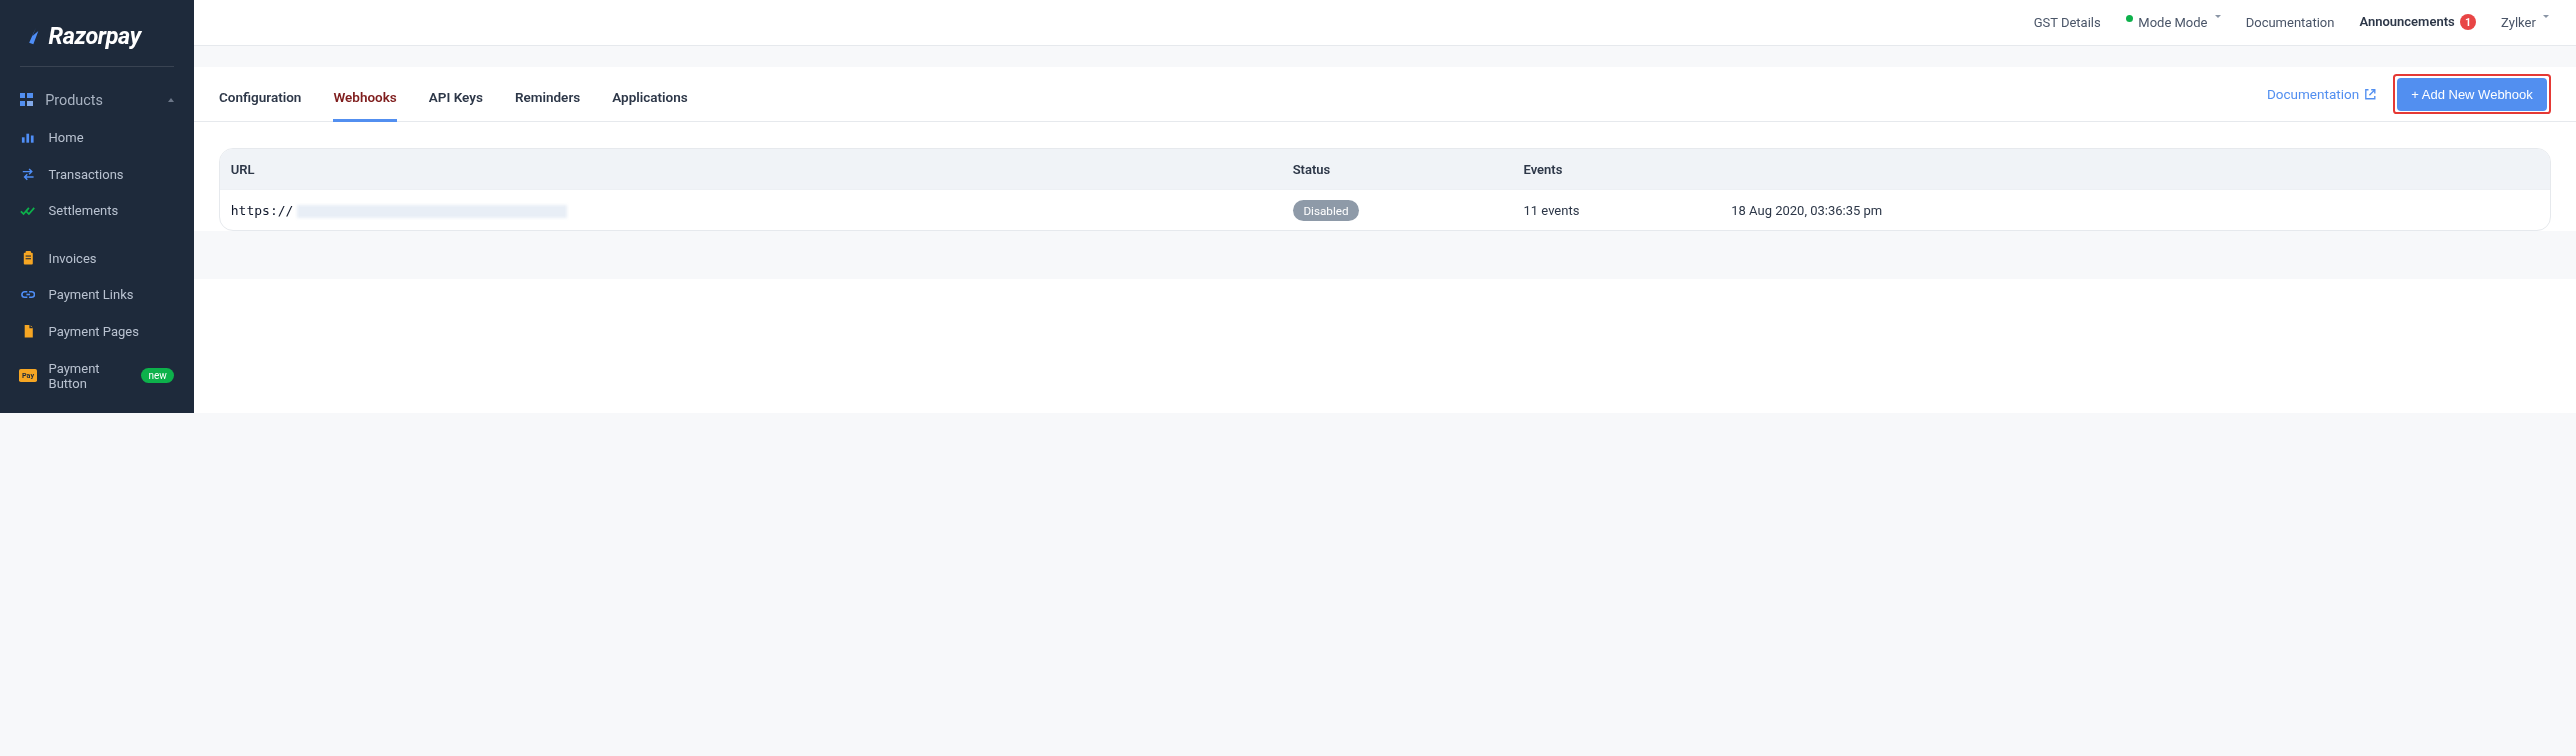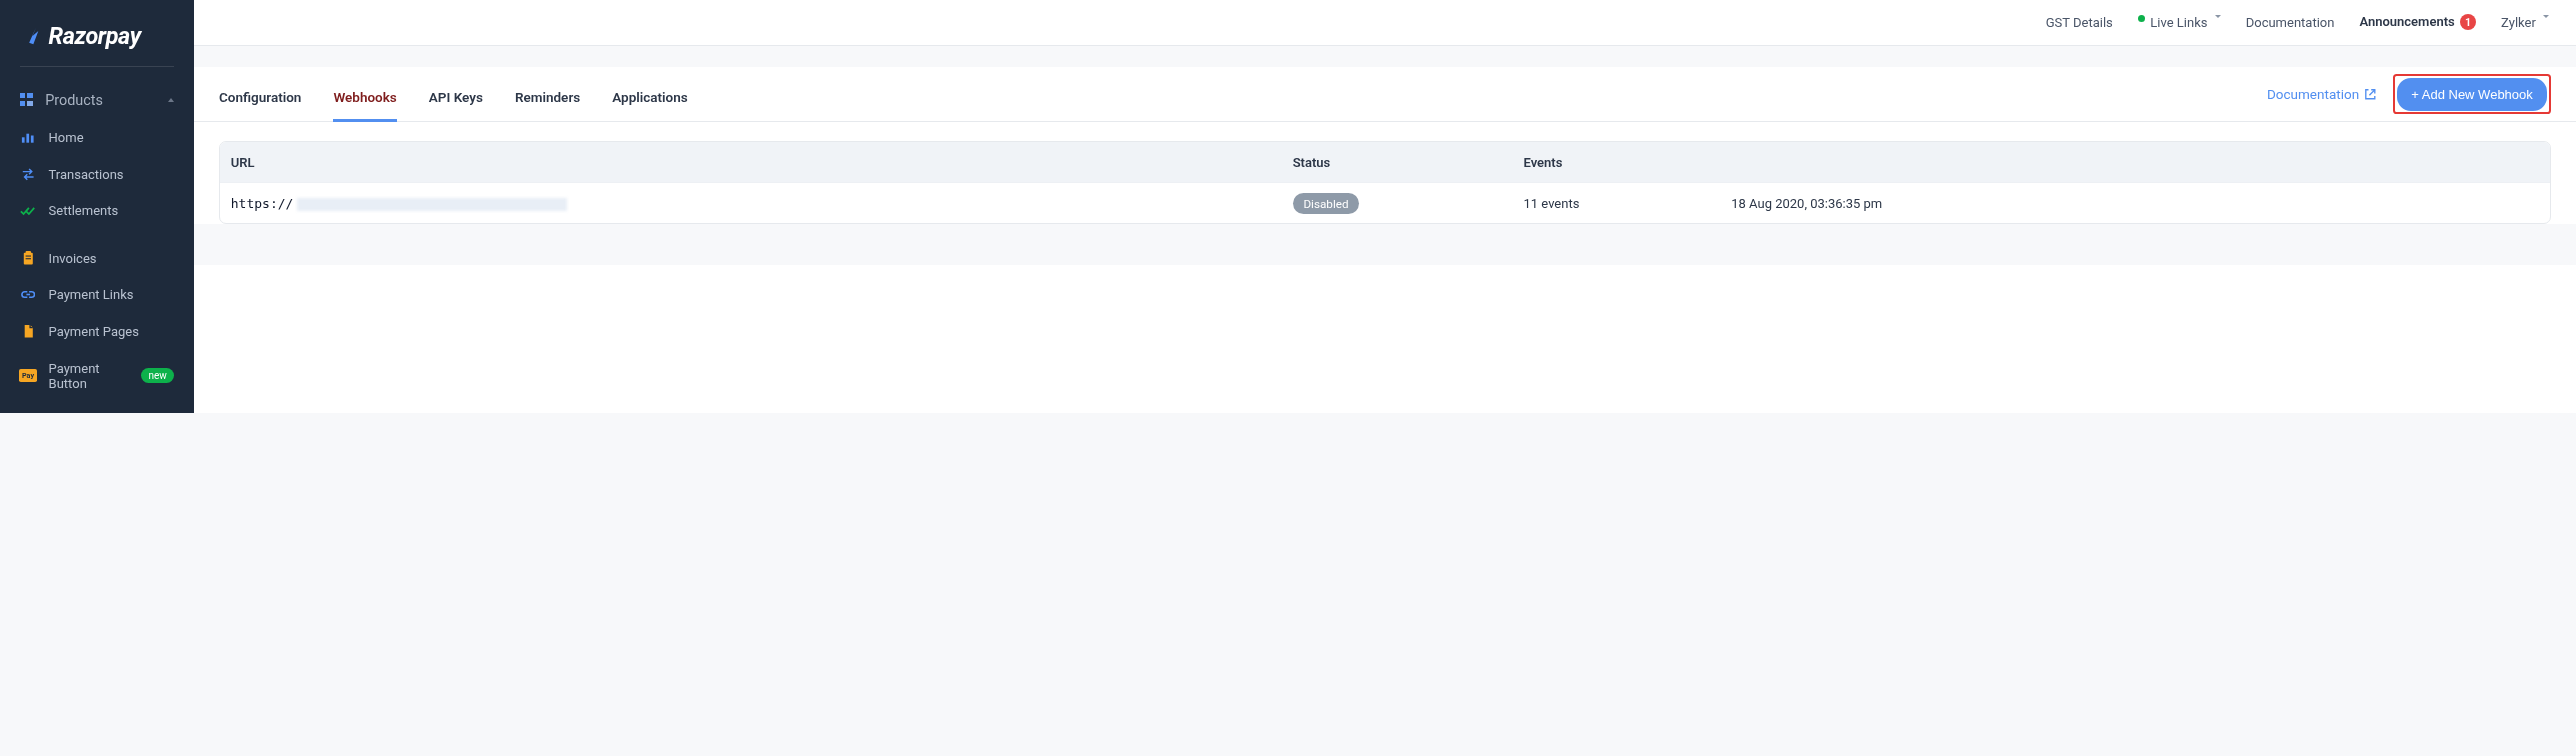--- a/index.html
+++ b/index.html
@@ -41,23 +41,23 @@
 .tabs-row { display:flex; align-items:center; padding: 0 25px; border-bottom:0.9px solid #e6e9ed; }
 .tabs { display:flex; gap:32px; }
 .tab { padding: 21.6px 0 16px; font-size:13.5px; font-weight:600; color:#2d3748; cursor:pointer; position:relative; }
 .tab.active { color:#7f1d1d; }
 .tab.active::after { content:""; position:absolute; left:0; right:0; bottom:-0.9px; height:2.7px; background:#528ff0; }
 .tabs-spacer { flex:1; }
 .doc-link { color:#528ff0; font-size:13.5px; display:flex; align-items:center; gap:5.4px; cursor:pointer; margin-right:16px; }
 .doc-link svg { width:12.6px; height:12.6px; }
 
 .btn-primary-highlight { border:2.7px solid #e53935; border-radius:3.6px; padding:1.8px; }
-.btn-primary { background:#528ff0; color:#fff; border:none; padding:9px 14.4px; font-size:13px; border-radius:14px; cursor:pointer; }
-
-.table-card { margin: 19px 25px; border:0.9px solid #e6e9ed; border-radius:7px; overflow:hidden; }
+.btn-primary { background:#528ff0; color:#fff; border:none; padding:9px 14.4px; font-size:13px; border-radius:4px; cursor:pointer; }
+
+.table-card { margin: 26px 25px; border:0.9px solid #e6e9ed; border-radius:14px; overflow:hidden; }
 .thead { display:flex; background:#f0f3f7; padding:12.6px 10.8px; font-size:13px; font-weight:600; color:#2d3748; }
 .trow { display:flex; padding:12.6px 10.8px; font-size:13px; color:#2d3748; border-top:0.9px solid #edf0f4; align-items:center; }
 .col-url { flex: 0 0 46%; }
 .col-status { flex: 0 0 10%; }
 .col-events { flex: 0 0 9%; }
 .col-updated { flex: 1; }
 .url-scheme { color:#0f172a; font-family: ui-monospace, Menlo, monospace; text-align: center; }
 .url-blur { display:inline-block; width:270px; height:12.6px; background:#e8eef6; filter:blur(1.8px); vertical-align:middle; }
 .status-pill { background:#8e9aa8; color:#fff; padding:3.6px 10.8px; border-radius:12.6px; font-size:11.7px; }
 </style>
@@ -164,21 +164,21 @@
     </div>
   </aside>
 
   <main class="main">
     <div class="topbar">
       <div class="topbar-item">
         <span>GST Details</span>
       </div>
       <div class="topbar-item">
         <span class="dot-green"></span>
-        <span>Live Links</span>
+        <span>Mode Mode</span>
         <span class="caret-down"></span>
       </div>
       <div class="topbar-item">
         <span>Documentation</span>
       </div>
       <div class="topbar-item bold">
         <span>Announcements</span>
         <span class="badge-count">1</span>
       </div>
       <div class="topbar-item">

